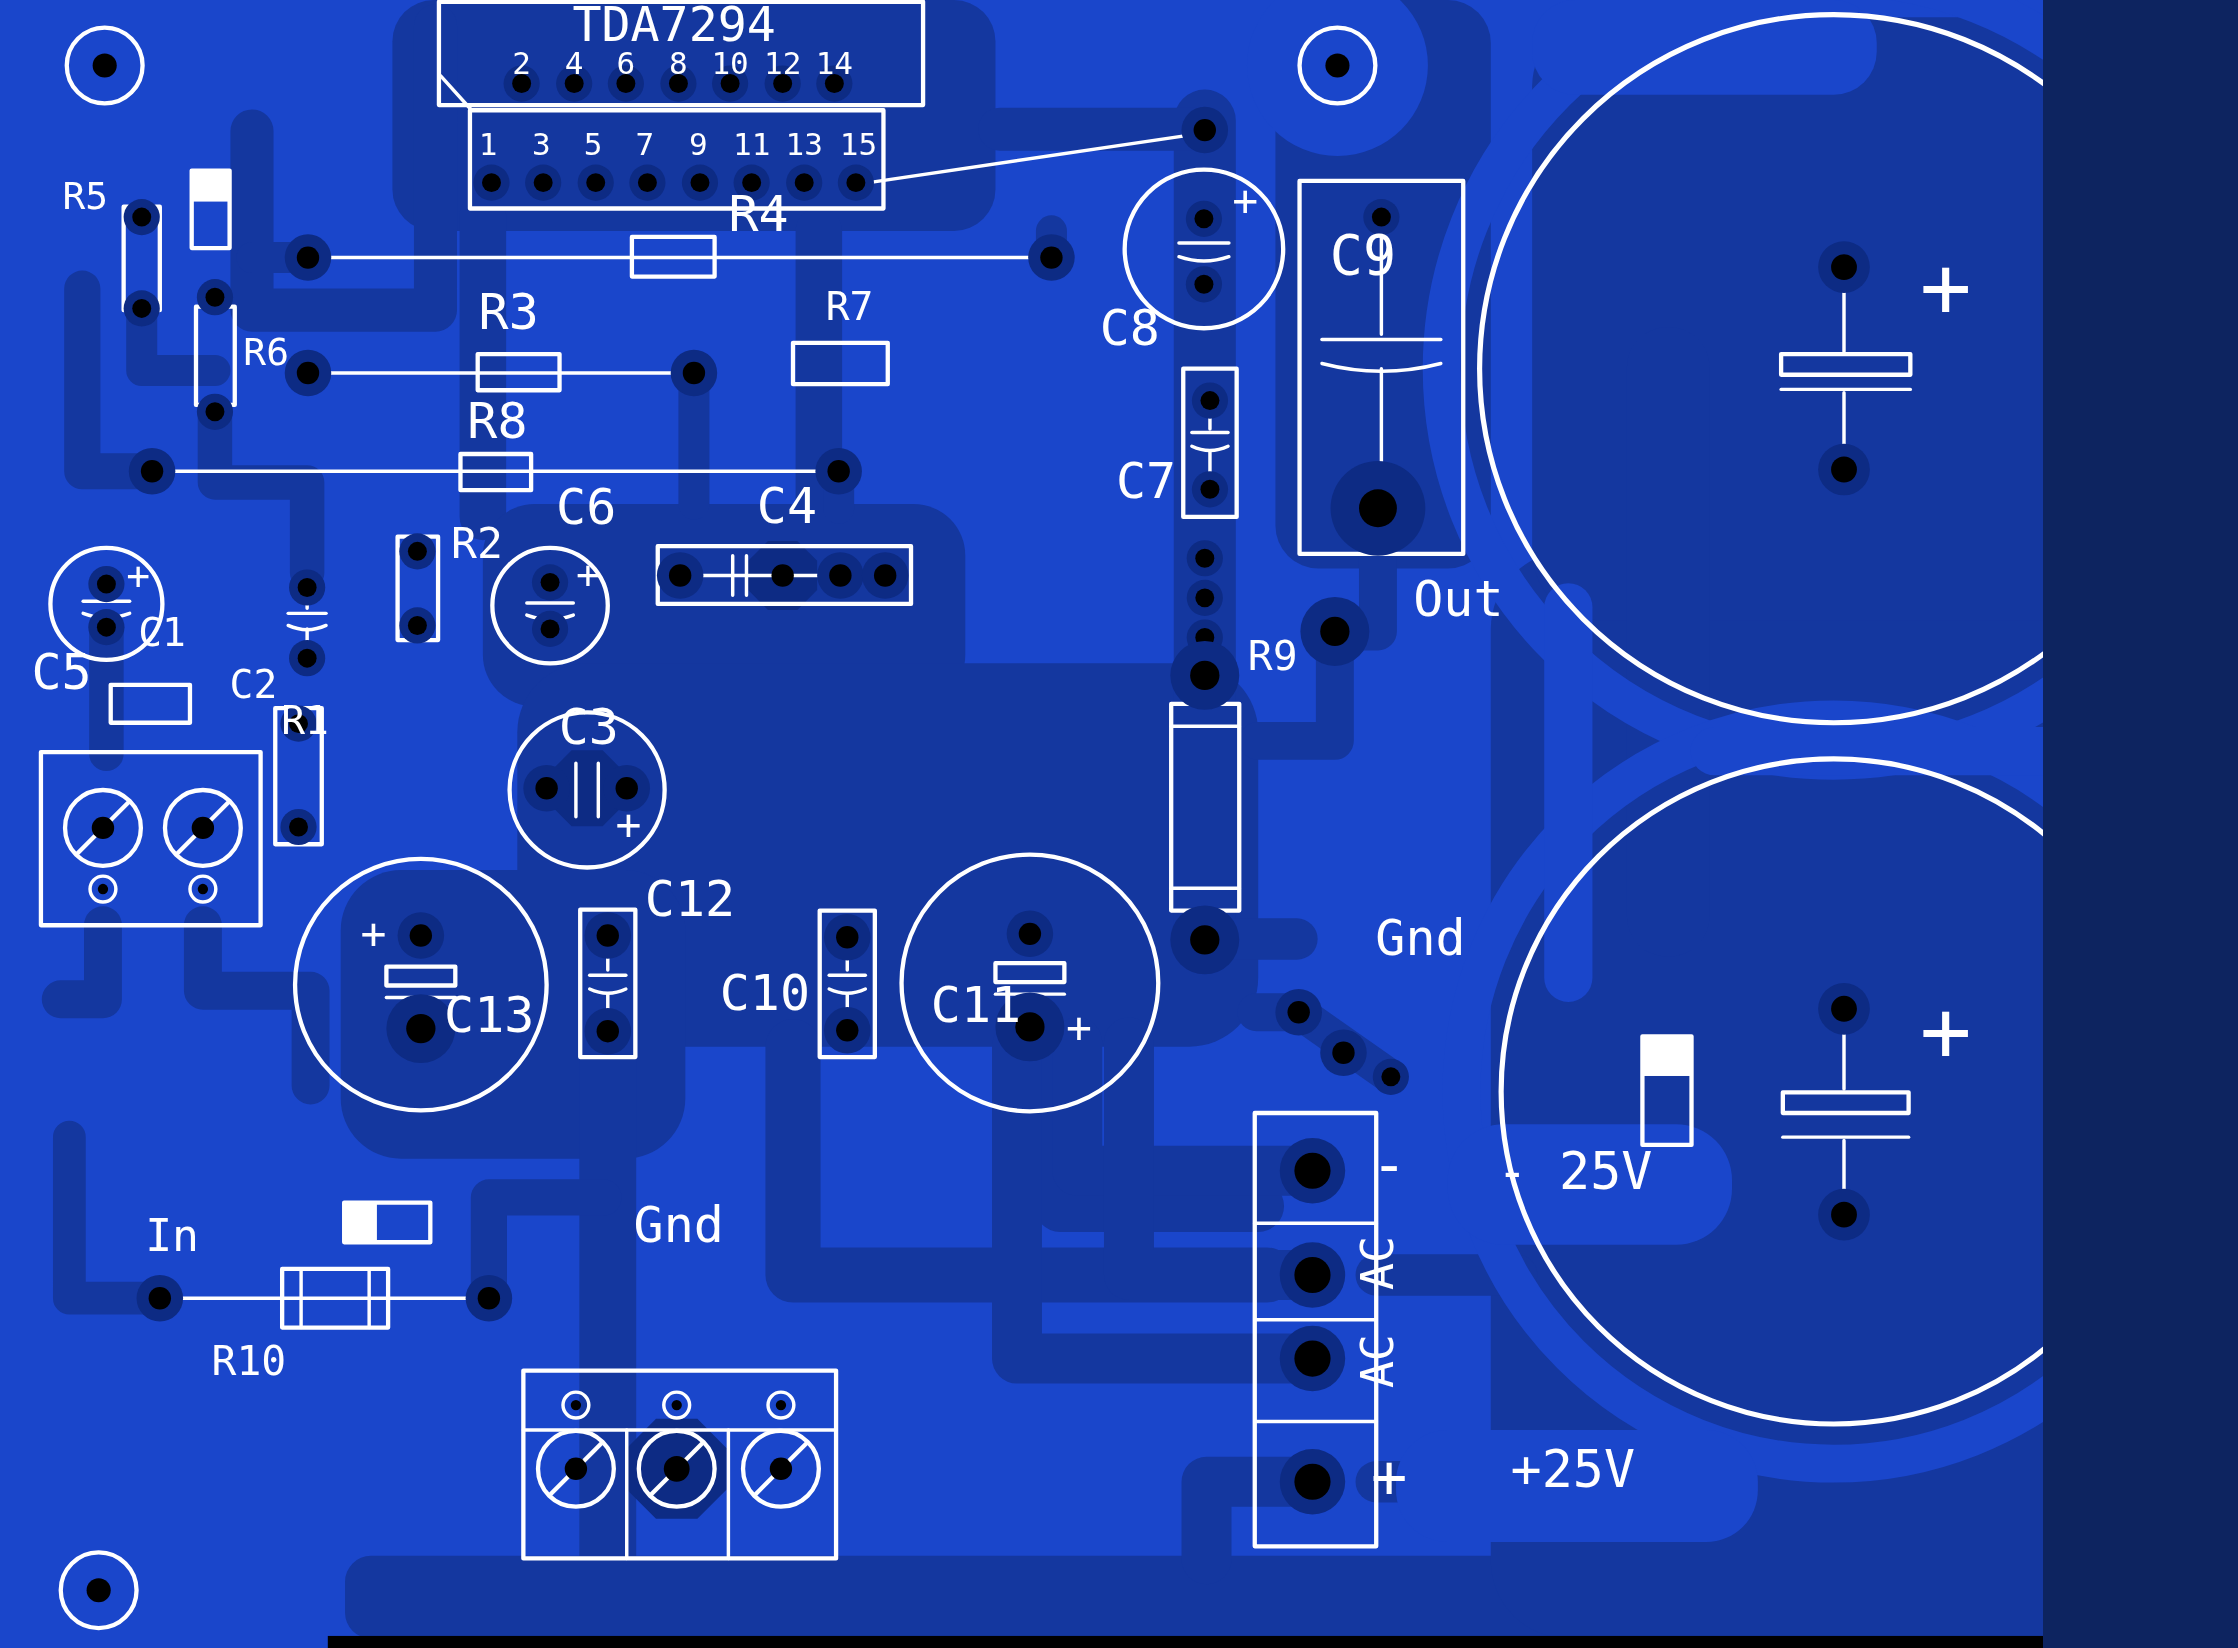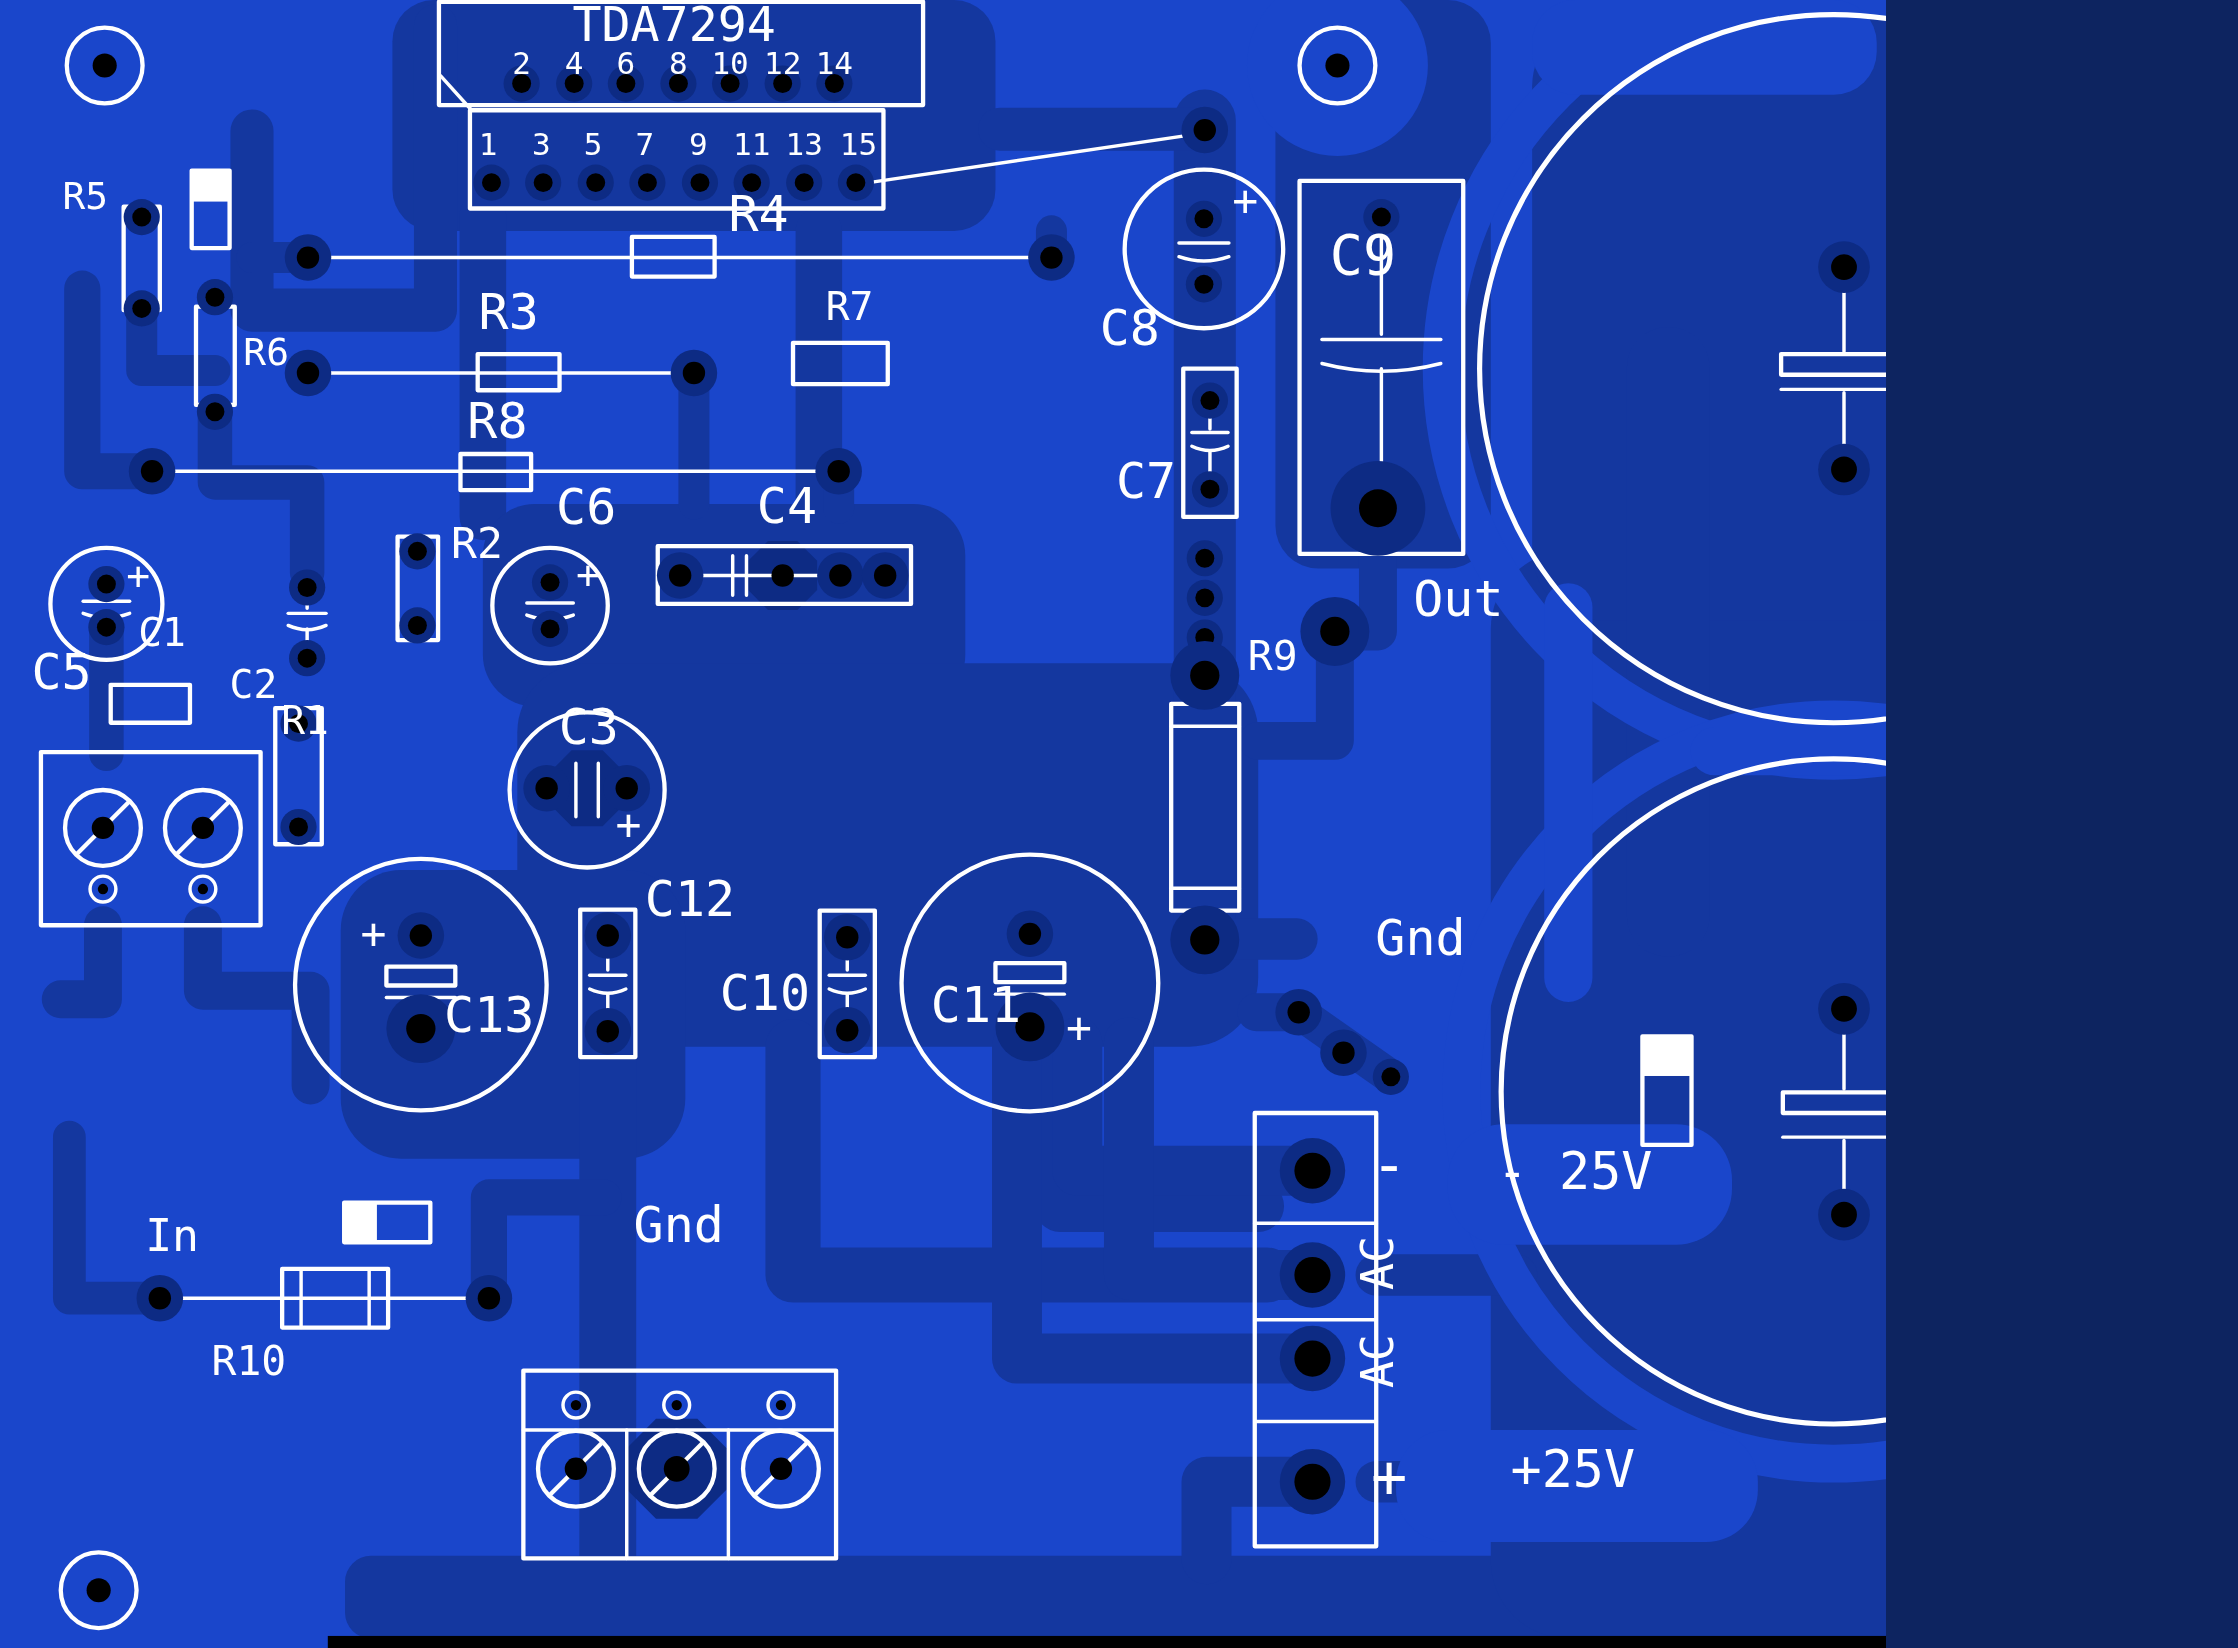--- a/index.html
+++ b/index.html
@@ -1,16 +1,16 @@
 <!DOCTYPE html>
 <html style="font-size:13.8px"><head>
 <meta charset="utf-8">
 <style>
   html,body{margin:0;padding:0;background:#0d2460;}
-  .stage{position:relative;width:1886px;height:1648px;overflow:hidden;background:#1a46cb;}
+  .stage{position:relative;width:2043px;height:1648px;overflow:hidden;background:#1a46cb;}
   svg{position:absolute;inset:0;display:block;}
   .cu{fill:#14379f;}
   .cu-s{stroke:#14379f;fill:none;stroke-linecap:round;stroke-linejoin:round;}
   .bd{fill:#1a46cb;}
   .bd-s{stroke:#1a46cb;fill:none;stroke-linecap:round;stroke-linejoin:round;}
   .ring{fill:#0d2b84;}
   .drill{fill:#000;}
   .sk{stroke:#fff;fill:none;stroke-width:5;stroke-linecap:round;stroke-linejoin:round;}
   .sk6{stroke:#fff;fill:none;stroke-width:6;stroke-linecap:round;}
   .sk4{stroke:#fff;fill:none;stroke-width:4;stroke-linecap:round;}

